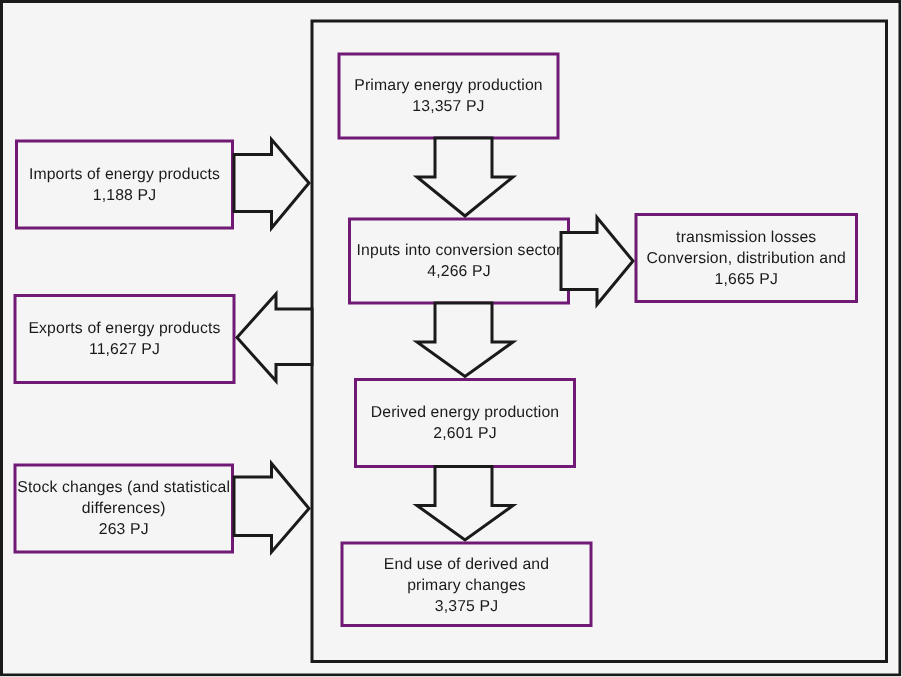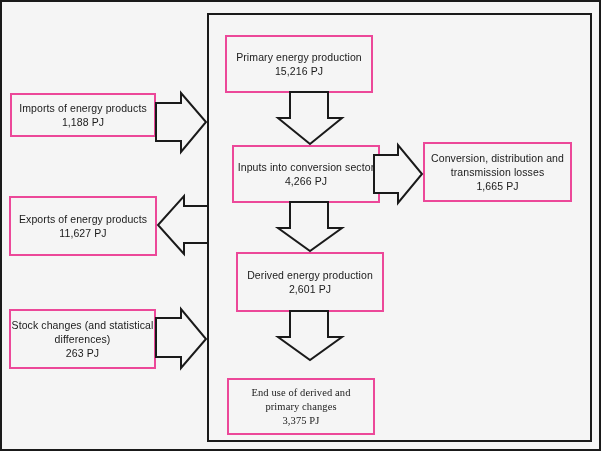--- a/index.html
+++ b/index.html
@@ -27,21 +27,21 @@
   .system-boundary {
     position: absolute;
     left: 207px; top: 13px;
     width: 385px; height: 429px;
     border: 2px solid #1a1a1a;
     box-sizing: border-box;
     z-index: 1;
   }
   .box {
     position: absolute;
-    border: 2px solid #ec4899;
+    border: 2px solid #701a75;
     background: #f5f5f5;
     box-sizing: border-box;
     display: flex;
     flex-direction: column;
     align-items: center;
     justify-content: center;
     text-align: center;
     font-size: 10.5px;
     line-height: 14px;
     color: #1a1a1a;
@@ -56,27 +56,27 @@
     z-index: 3;
     pointer-events: none;
   }
   .arrow-layer polygon {
     fill: #f5f5f5;
     stroke: #1a1a1a;
     stroke-width: 2;
     stroke-linejoin: miter;
   }
   
-  #box-imports  { left: 10px;  top: 93px;  width: 146px; height: 44px; }
+  #box-imports  { left: 10px;  top: 93px;  width: 146px; height: 60px; }
   #box-exports  { left: 9px;   top: 196px; width: 148px; height: 60px; }
   #box-stock    { left: 9px;   top: 309px; width: 147px; height: 60px; }
   #box-primary  { left: 225px; top: 35px;  width: 148px; height: 58px; }
   #box-inputs   { left: 232px; top: 145px; width: 148px; height: 58px; }
   #box-derived  { left: 236px; top: 252px; width: 148px; height: 60px; }
-  #box-enduse   { left: 227px; top: 378px; width: 148px; height: 57px; font-family: Liberation Serif, serif; }
+  #box-enduse   { left: 227px; top: 361px; width: 168px; height: 57px; }
   #box-losses   { left: 423px; top: 142px; width: 149px; height: 60px; }
 </style>
 </head>
 <body>
 
 <div class="canvas">
 
   <div class="outer-frame"></div>
 
   <div class="system-boundary"></div>
@@ -102,38 +102,38 @@
   </div>
 
   <div class="box" id="box-stock">
     <div>Stock changes (and statistical</div>
     <div>differences)</div>
     <div>263 PJ</div>
   </div>
 
   <div class="box" id="box-primary">
     <div>Primary energy production</div>
-    <div>15,216 PJ</div>
+    <div>13,357 PJ</div>
   </div>
 
   <div class="box" id="box-inputs">
     <div>Inputs into conversion sector</div>
     <div>4,266 PJ</div>
   </div>
 
   <div class="box" id="box-derived">
     <div>Derived energy production</div>
     <div>2,601 PJ</div>
   </div>
 
   <div class="box" id="box-enduse">
     <div>End use of derived and</div>
     <div>primary changes</div>
     <div>3,375 PJ</div>
   </div>
 
   <div class="box" id="box-losses">
+    <div>transmission losses</div>
     <div>Conversion, distribution and</div>
-    <div>transmission losses</div>
     <div>1,665 PJ</div>
   </div>
 
 </div>
 
 </body></html>

